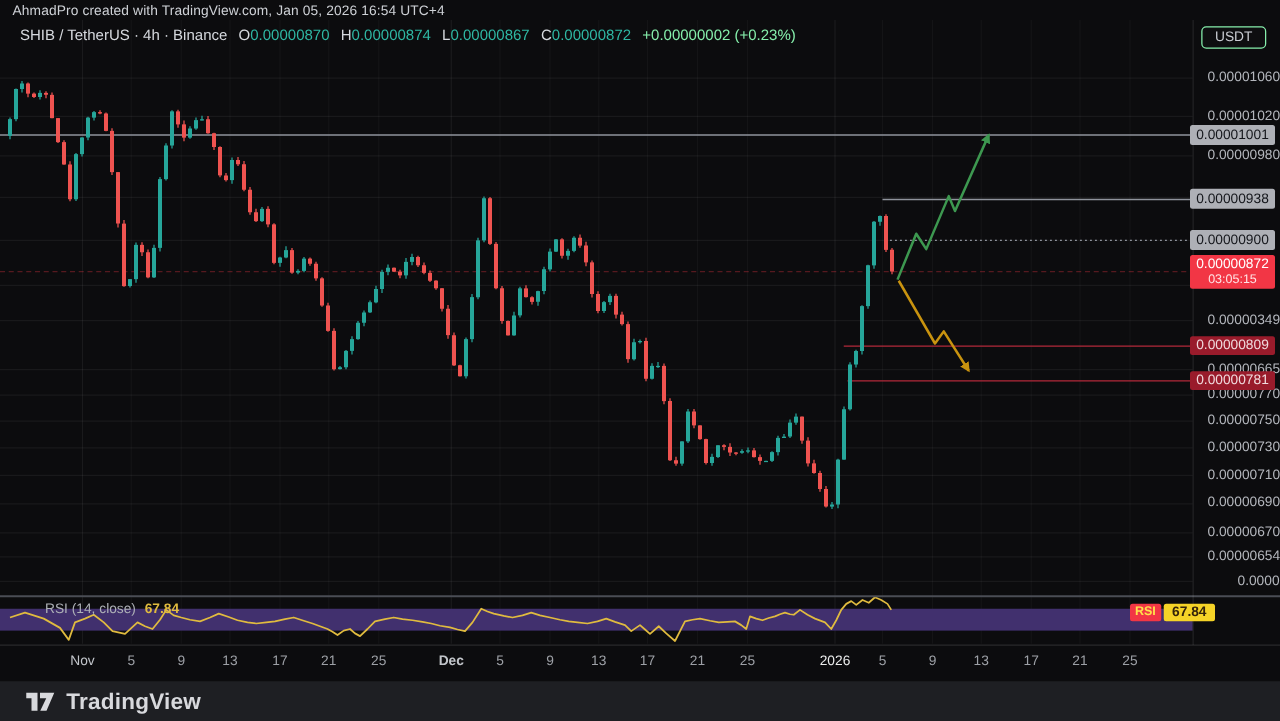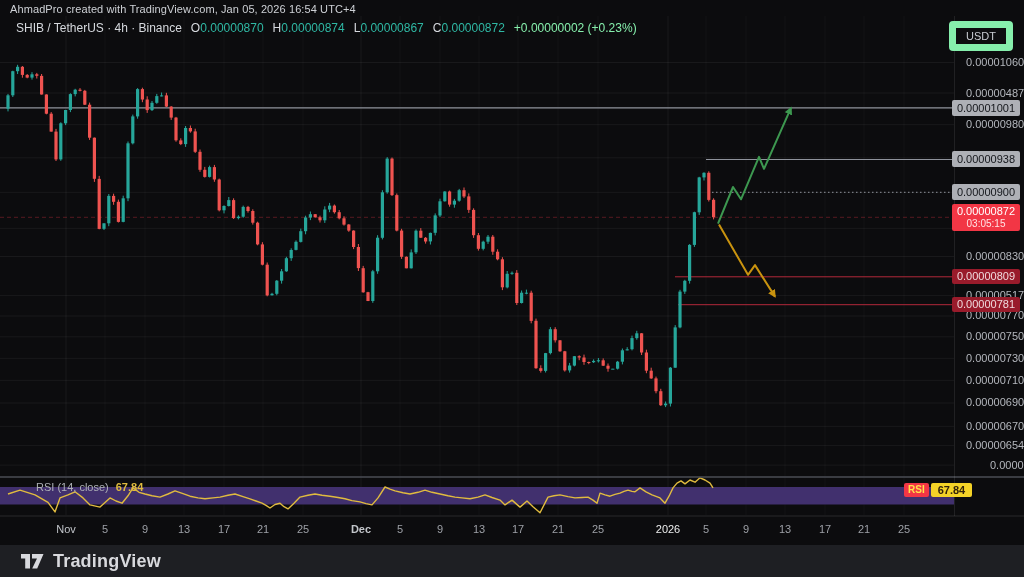--- a/index.html
+++ b/index.html
@@ -4,21 +4,21 @@
 <style>
   html,body{margin:0;padding:0}
   body{width:1024px;height:577px;background:#0c0c0e;font-family:"Liberation Sans",sans-serif;overflow:hidden;position:relative}
   .abs{position:absolute}
   #chart-svg{position:absolute;left:0;top:0;z-index:1}
   #credit{left:10px;top:3px;font-size:11px;color:#ced1d6;z-index:5;letter-spacing:.1px}
   #symbol-bar{left:16px;top:21px;font-size:12px;color:#d6d9de;z-index:5;white-space:nowrap}
   #symbol-bar .ohlc-label{color:#d6d9de;margin-left:9px}
   #symbol-bar .ohlc-value{color:#2fb8a4}
   #symbol-change{color:#86efac;margin-left:9px}
-  #usdt-btn{right:11px;top:21px;width:50px;height:16px;border:7px solid #86efac;border-radius:4px;color:#c9ccd2;font-size:11px;text-align:center;line-height:16px;background:#0e0e10;z-index:6;cursor:pointer}
+  #usdt-btn{right:11px;top:21px;width:50px;height:16px;border:1px solid #86efac;border-radius:4px;color:#c9ccd2;font-size:11px;text-align:center;line-height:16px;background:#0e0e10;z-index:6;cursor:pointer}
   #price-axis{left:955px;top:0;width:69px;height:545px;z-index:4}
   .plabel{position:absolute;left:11px;font-size:11px;color:#b4b7bd;white-space:nowrap;line-height:13px}
   .pbadge{position:absolute;left:-3px;width:68px;border-radius:2px;font-size:11px;text-align:center}
   .pbadge.gray{background:#aeb0b6;color:#14161b;height:16px;line-height:16px}
   .pbadge.darkred{background:#991b2b;color:#f0dadd;height:15px;line-height:15px}
   .pbadge.red{background:#f23645;color:#ffffff;height:26px;padding-top:1px}
   .pbadge.red .main{display:block;line-height:13px}
   .pbadge.red .sub{display:block;font-size:10px;line-height:12px;color:#ffe3e5}
   #time-axis{left:0;top:516px;width:954px;height:46px;z-index:4}
   .tlabel{position:absolute;top:7px;font-size:11px;color:#9da0a6;transform:translateX(-50%);white-space:nowrap}
@@ -404,24 +404,24 @@
 <div class="abs" id="credit">AhmadPro created with TradingView.com, Jan 05, 2026 16:54 UTC+4</div>
 
 <div class="abs" id="symbol-bar">
   <span>SHIB / TetherUS · 4h · Binance</span><span id="ohlc-container"><span class="ohlc-label">O</span><span class="ohlc-value">0.00000870</span><span class="ohlc-label">H</span><span class="ohlc-value">0.00000874</span><span class="ohlc-label">L</span><span class="ohlc-value">0.00000867</span><span class="ohlc-label">C</span><span class="ohlc-value">0.00000872</span></span><span id="symbol-change">+0.00000002 (+0.23%)</span>
 </div>
 
 <div class="abs" id="usdt-btn">USDT</div>
 
 <div class="abs" id="price-axis">
     <div class="plabel" style="top: 56px;">0.00001060</div>
-    <div class="plabel" style="top: 87px;">0.00000487</div>
+    <div class="plabel" style="top: 87px;">0.00001020</div>
     <div class="plabel" style="top: 118px;">0.00000980</div>
-    <div class="plabel" style="top: 250px;">0.00000830</div>
-    <div class="plabel" style="top: 289px;">0.00000517</div>
+    <div class="plabel" style="top: 250px;">0.00000349</div>
+    <div class="plabel" style="top: 289px;">0.00000665</div>
     <div class="plabel" style="top: 309px;">0.00000770</div>
     <div class="plabel" style="top: 330px;">0.00000750</div>
     <div class="plabel" style="top: 352px;">0.00000730</div>
     <div class="plabel" style="top: 374px;">0.00000710</div>
     <div class="plabel" style="top: 396px;">0.00000690</div>
     <div class="plabel" style="top: 420px;">0.00000670</div>
     <div class="plabel" style="top: 439px;">0.00000654</div>
     <div class="plabel" style="top: 459px; padding-left: 24px;">0.00000638</div>
     <div class="pbadge gray" style="top: 100px;">0.00001001</div>
     <div class="pbadge gray" style="top: 151px;">0.00000938</div>

